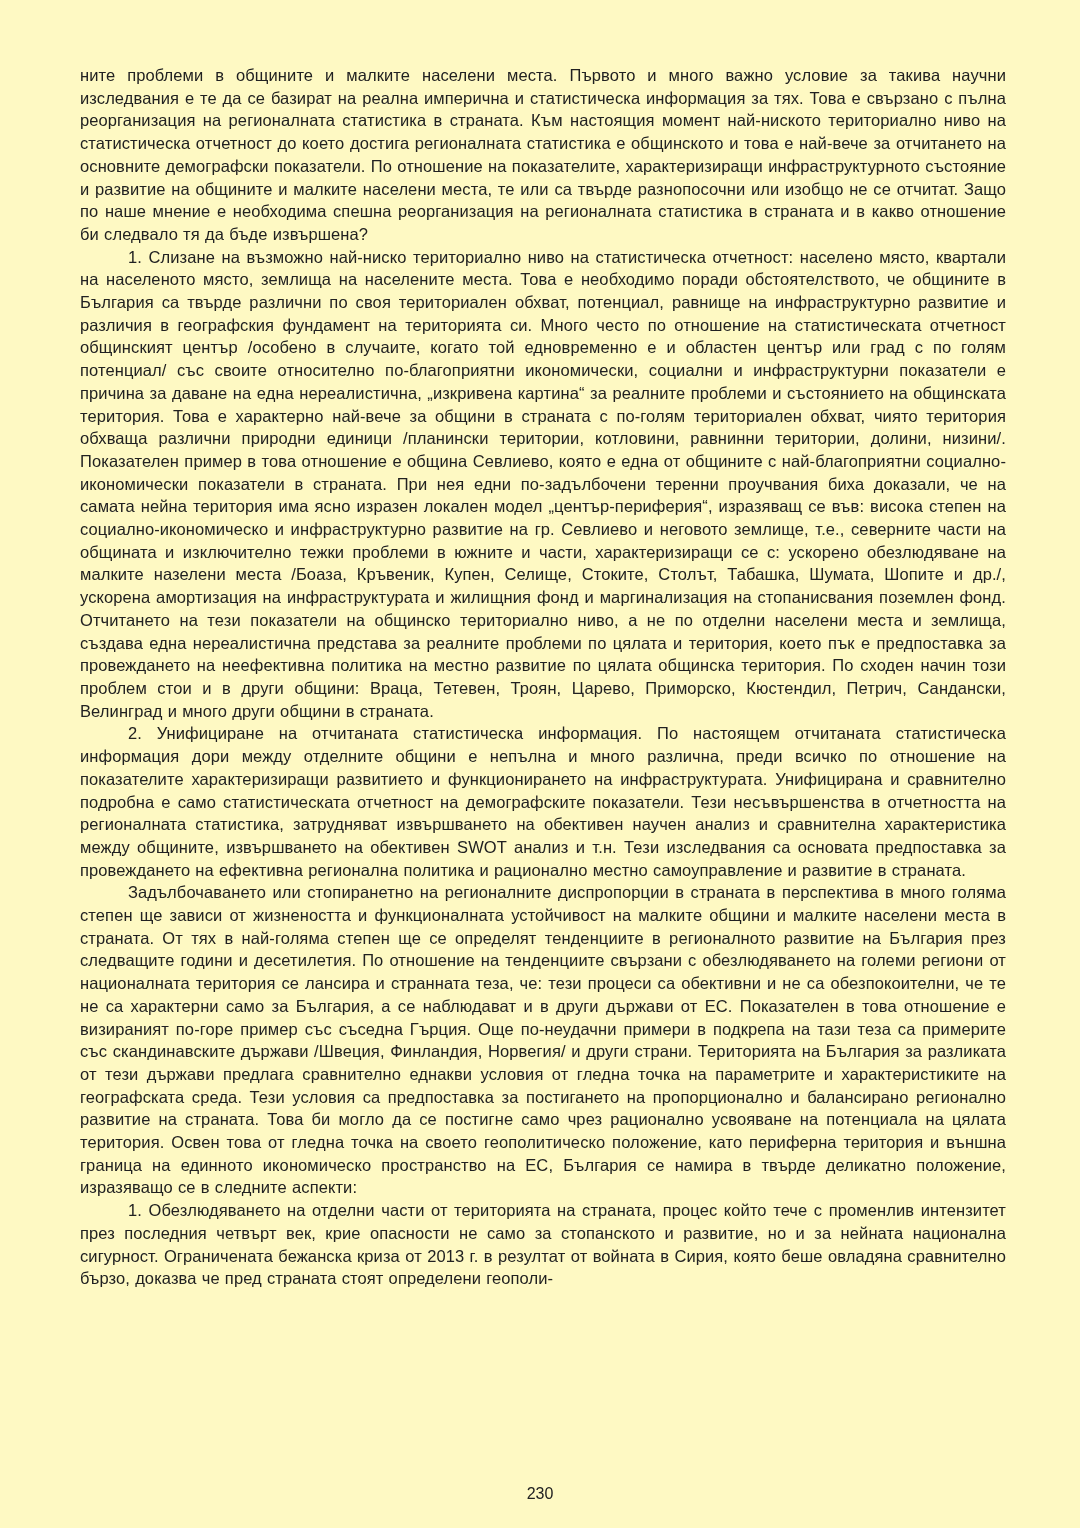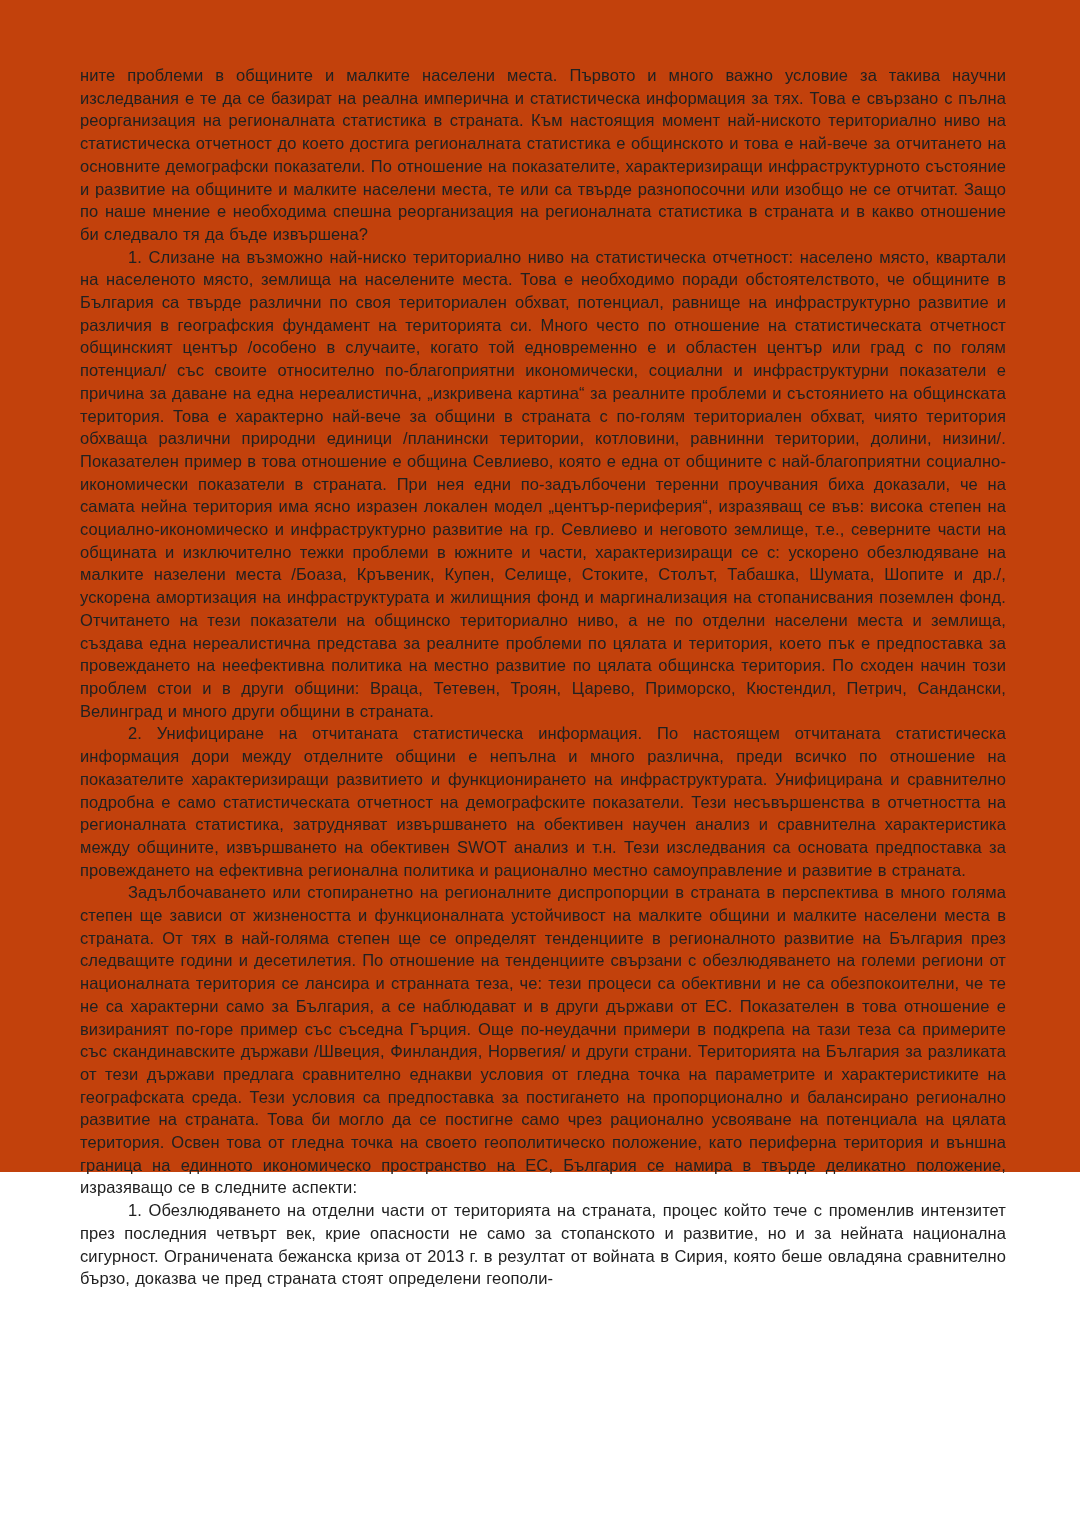--- a/index.html
+++ b/index.html
@@ -13,22 +13,22 @@
     position: relative;
     overflow: hidden;
     font-family: "Liberation Sans", sans-serif;
     color: #212121;
   }
   .page {
     position: absolute;
     top: 0;
     left: 0;
     width: 1080px;
-    height: 1172px;
-    background: #c2410c;
+    height: 1528px;
+    background: #fef9c3;
   }
   .text-block {
     position: absolute;
     top: 64px;
     left: 80px;
     width: 926px;
   }
   .para {
     margin: 0;
     padding: 0;
@@ -55,13 +55,14 @@
 <body>
 
 <div class="page">
   <div class="text-block">
     <p class="para no-indent">ните проблеми в общините и малките населени места. Първото и много важно условие за такива научни изследвания е те да се базират на реална имперична и статистическа информация за тях. Това е свързано с пълна реорганизация на регионалната статистика в страната. Към настоящия момент най-ниското териториално ниво на статистическа отчетност до което достига регионалната статистика е общинското и това е най-вече за отчитането на основните демографски показатели. По отношение на показателите, характеризиращи инфраструктурното състояние и развитие на общините и малките населени места, те или са твърде разнопосочни или изобщо не се отчитат. Защо по наше мнение е необходима спешна реорганизация на регионалната статистика в страната и в какво отношение би следвало тя да бъде извършена?</p>
     <p class="para">1. Слизане на възможно най-ниско териториално ниво на статистическа отчетност: населено място, квартали на населеното място, землища на населените места. Това е необходимо поради обстоятелството, че общините в България са твърде различни по своя териториален обхват, потенциал, равнище на инфраструктурно развитие и различия в географския фундамент на територията си. Много често по отношение на статистическата отчетност общинският център /особено в случаите, когато той едновременно е и областен център или град с по голям потенциал/ със своите относително по-благоприятни икономически, социални и инфраструктурни показатели е причина за даване на една нереалистична, „изкривена картина“ за реалните проблеми и състоянието на общинската територия. Това е характерно най-вече за общини в страната с по-голям териториален обхват, чиято територия обхваща различни природни единици /планински територии, котловини, равнинни територии, долини, низини/. Показателен пример в това отношение е община Севлиево, която е една от общините с най-благоприятни социално-икономически показатели в страната. При нея едни по-задълбочени теренни проучвания биха доказали, че на самата нейна територия има ясно изразен локален модел „център-периферия“, изразяващ се във: висока степен на социално-икономическо и инфраструктурно развитие на гр. Севлиево и неговото землище, т.е., северните части на общината и изключително тежки проблеми в южните и части, характеризиращи се с: ускорено обезлюдяване на малките назелени места /Боаза, Кръвеник, Купен, Селище, Стоките, Столът, Табашка, Шумата, Шопите и др./, ускорена амортизация на инфраструктурата и жилищния фонд и маргинализация на стопанисвания поземлен фонд. Отчитането на тези показатели на общинско териториално ниво, а не по отделни населени места и землища, създава една нереалистична представа за реалните проблеми по цялата и територия, което пък е предпоставка за провеждането на неефективна политика на местно развитие по цялата общинска територия. По сходен начин този проблем стои и в други общини: Враца, Тетевен, Троян, Царево, Приморско, Кюстендил, Петрич, Сандански, Велинград и много други общини в страната.</p>
     <p class="para">2. Унифициране на отчитаната статистическа информация. По настоящем отчитаната статистическа информация дори между отделните общини е непълна и много различна, преди всичко по отношение на показателите характеризиращи развитието и функционирането на инфраструктурата. Унифицирана и сравнително подробна е само статистическата отчетност на демографските показатели. Тези несъвършенства в отчетността на регионалната статистика, затрудняват извършването на обективен научен анализ и сравнителна характеристика между общините, извършването на обективен SWOT анализ и т.н. Тези изследвания са основата предпоставка за провеждането на ефективна регионална политика и рационално местно самоуправление и развитие в страната.</p>
     <p class="para">Задълбочаването или стопиранетно на регионалните диспропорции в страната в перспектива в много голяма степен ще зависи от жизнеността и функционалната устойчивост на малките общини и малките населени места в страната. От тях в най-голяма степен ще се определят тенденциите в регионалното развитие на България през следващите години и десетилетия. По отношение на тенденциите свързани с обезлюдяването на големи региони от националната територия се лансира и странната теза, че: тези процеси са обективни и не са обезпокоителни, че те не са характерни само за България, а се наблюдават и в други държави от ЕС. Показателен в това отношение е визираният по-горе пример със съседна Гърция. Още по-неудачни примери в подкрепа на тази теза са примерите със скандинавските държави /Швеция, Финландия, Норвегия/ и други страни. Територията на България за разликата от тези държави предлага сравнително еднакви условия от гледна точка на параметрите и характеристиките на географската среда. Тези условия са предпоставка за постигането на пропорционално и балансирано регионално развитие на страната. Това би могло да се постигне само чрез рационално усвояване на потенциала на цялата територия. Освен това от гледна точка на своето геополитическо положение, като периферна територия и външна граница на единното икономическо пространство на ЕС, България се намира в твърде деликатно положение, изразяващо се в следните аспекти:</p>
     <p class="para">1. Обезлюдяването на отделни части от територията на страната, процес който тече с променлив интензитет през последния четвърт век, крие опасности не само за стопанското и развитие, но и за нейната национална сигурност. Ограничената бежанска криза от 2013 г. в резултат от войната в Сирия, която беше овладяна сравнително бързо, доказва че пред страната стоят определени геополи-</p>
   </div>
+  <div class="page-number">230</div>
 </div>
 
 </body></html>

